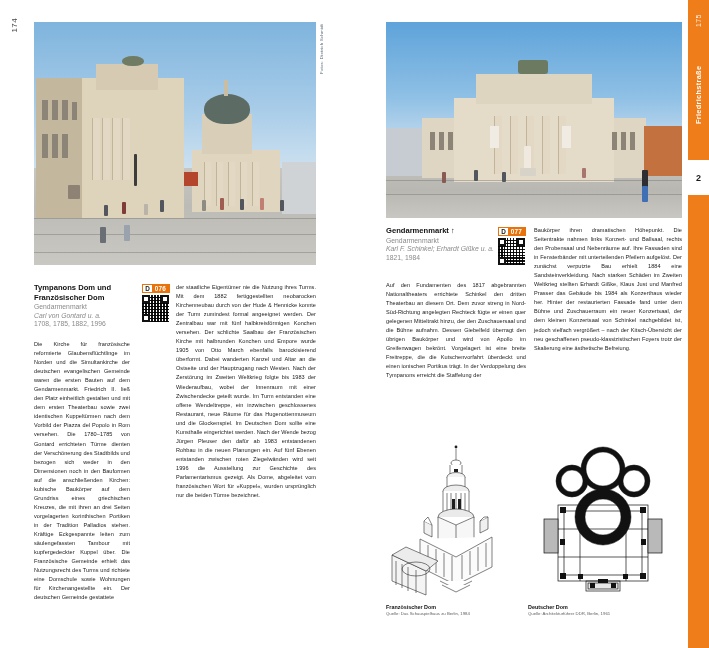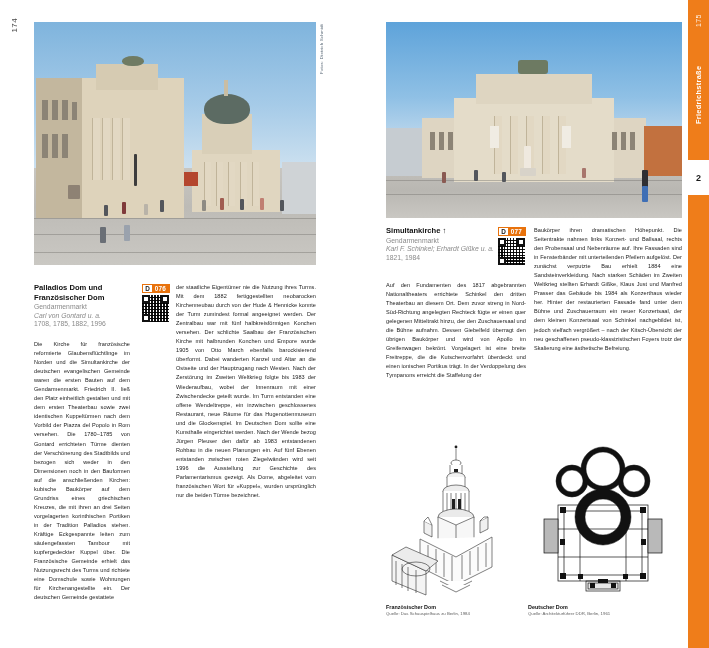--- a/index.html
+++ b/index.html
@@ -138,21 +138,21 @@
     <div class="person" style="left:226px;top:176px;width:4px;height:12px;background:#c07f72;"></div>
     <div class="person" style="left:246px;top:178px;width:4px;height:11px;"></div>
     <div class="person" style="left:66px;top:205px;width:6px;height:16px;background:#6a6f76;"></div>
     <div class="person" style="left:90px;top:203px;width:6px;height:16px;background:#9aa2ad;"></div>
     <div class="person" style="left:34px;top:163px;width:12px;height:14px;background:#8e8274;"></div>
     <div class="person" style="left:100px;top:132px;width:3px;height:32px;background:#3c3c3c;"></div>
   </div>
   <div class="photo-credit">Fotos: Dietrich Schmidt</div>
 
   <div class="entry" style="left:34px;top:283px;width:96px;">
-    <div class="entry-title">Palladios Dom und</div>
+    <div class="entry-title">Tympanons Dom und</div>
     <div class="entry-title">Französischer Dom</div>
     <div class="entry-sub">Gendarmenmarkt</div>
     <div class="entry-arch">Carl von Gontard u. a.</div>
     <div class="entry-year">1708, 1785, 1882, 1996</div>
   </div>
 
   <div style="position:absolute;left:142px;top:284px;">
     <div class="badge">
       <div class="badge-letter">D</div>
       <div class="badge-num">076</div>
@@ -198,21 +198,21 @@
     <div class="pav-line" style="left:0;top:172px;width:296px;"></div>
     <div class="person" style="left:56px;top:150px;width:4px;height:11px;background:#8a5a52;"></div>
     <div class="person" style="left:88px;top:148px;width:4px;height:11px;"></div>
     <div class="person" style="left:116px;top:150px;width:4px;height:10px;"></div>
     <div class="person" style="left:196px;top:146px;width:4px;height:10px;background:#a8766c;"></div>
     <div class="person" style="left:256px;top:148px;width:6px;height:18px;background:#2f2f33;"></div>
     <div class="person" style="left:256px;top:164px;width:6px;height:16px;background:#3f6fb5;"></div>
   </div>
 
   <div class="entry" style="left:386px;top:226px;width:136px;">
-    <div class="entry-title">Simultankirche ↑</div>
+    <div class="entry-title">Gendarmenmarkt ↑</div>
     <div class="entry-sub">Gendarmenmarkt</div>
     <div class="entry-arch">Karl F. Schinkel; Erhardt Gißke u. a.</div>
     <div class="entry-year">1821, 1984</div>
   </div>
 
   <div style="position:absolute;left:498px;top:227px;">
     <div class="badge">
       <div class="badge-letter">D</div>
       <div class="badge-num">077</div>
     </div>

